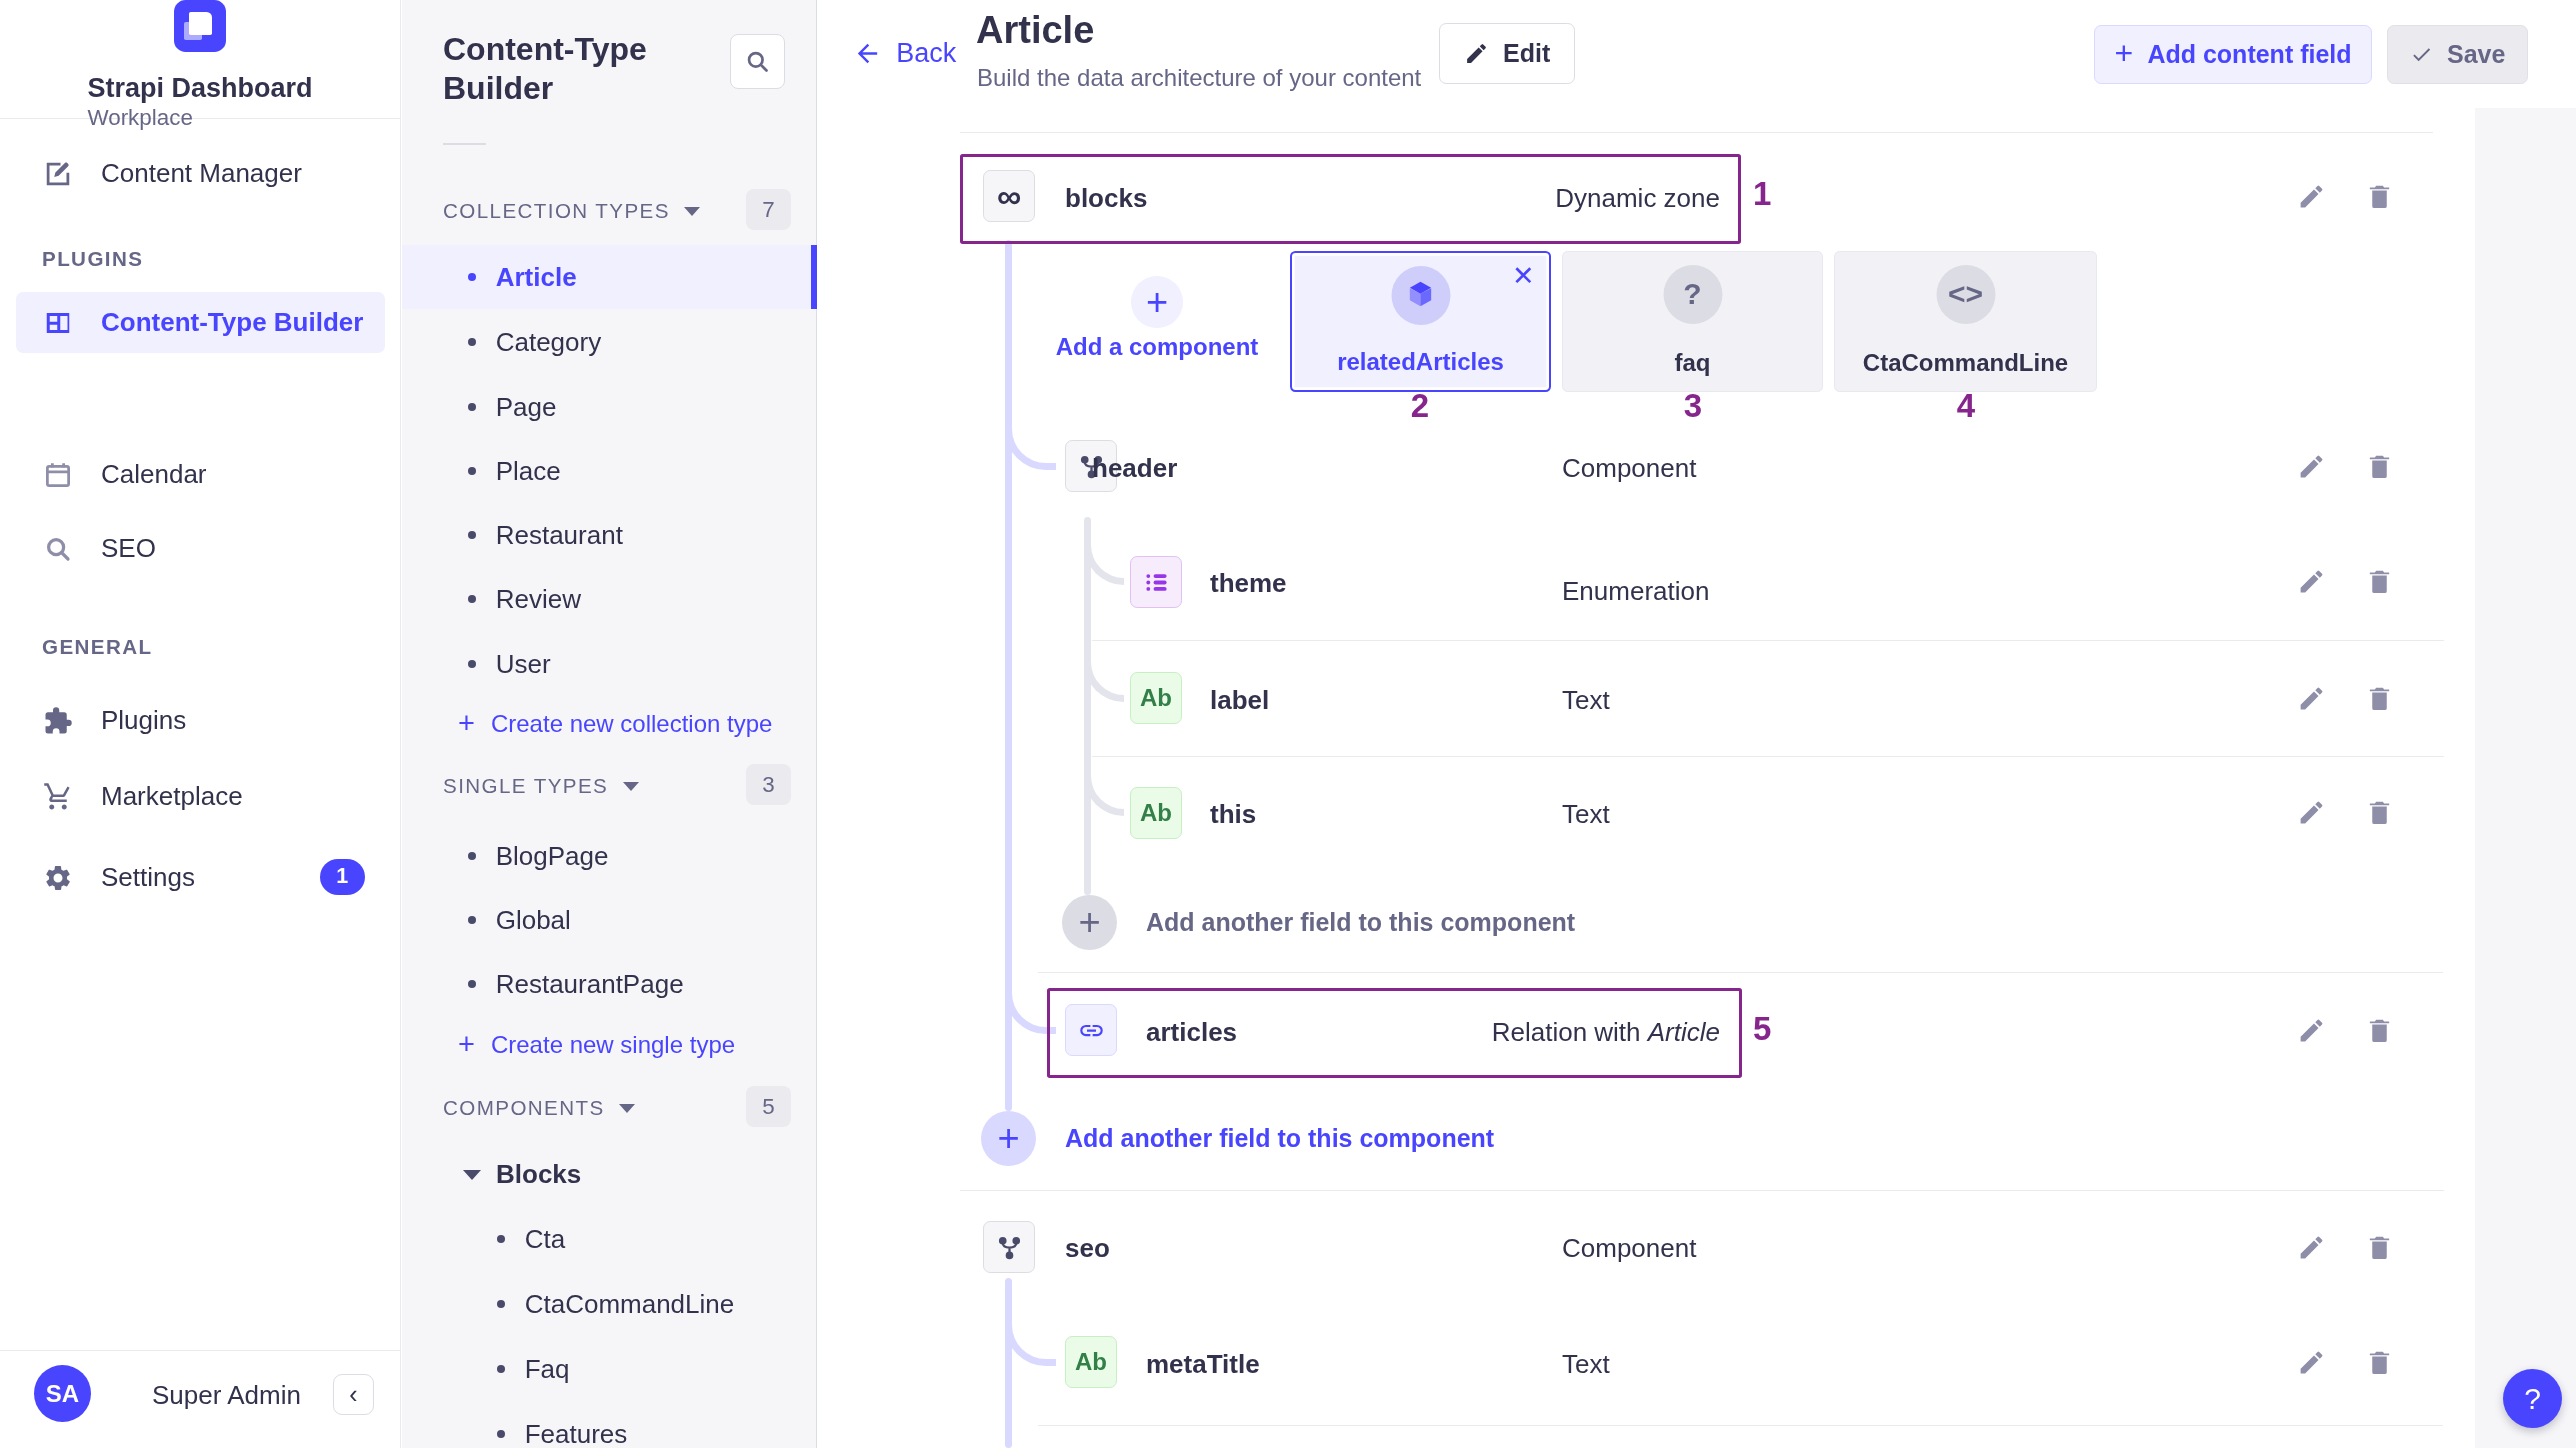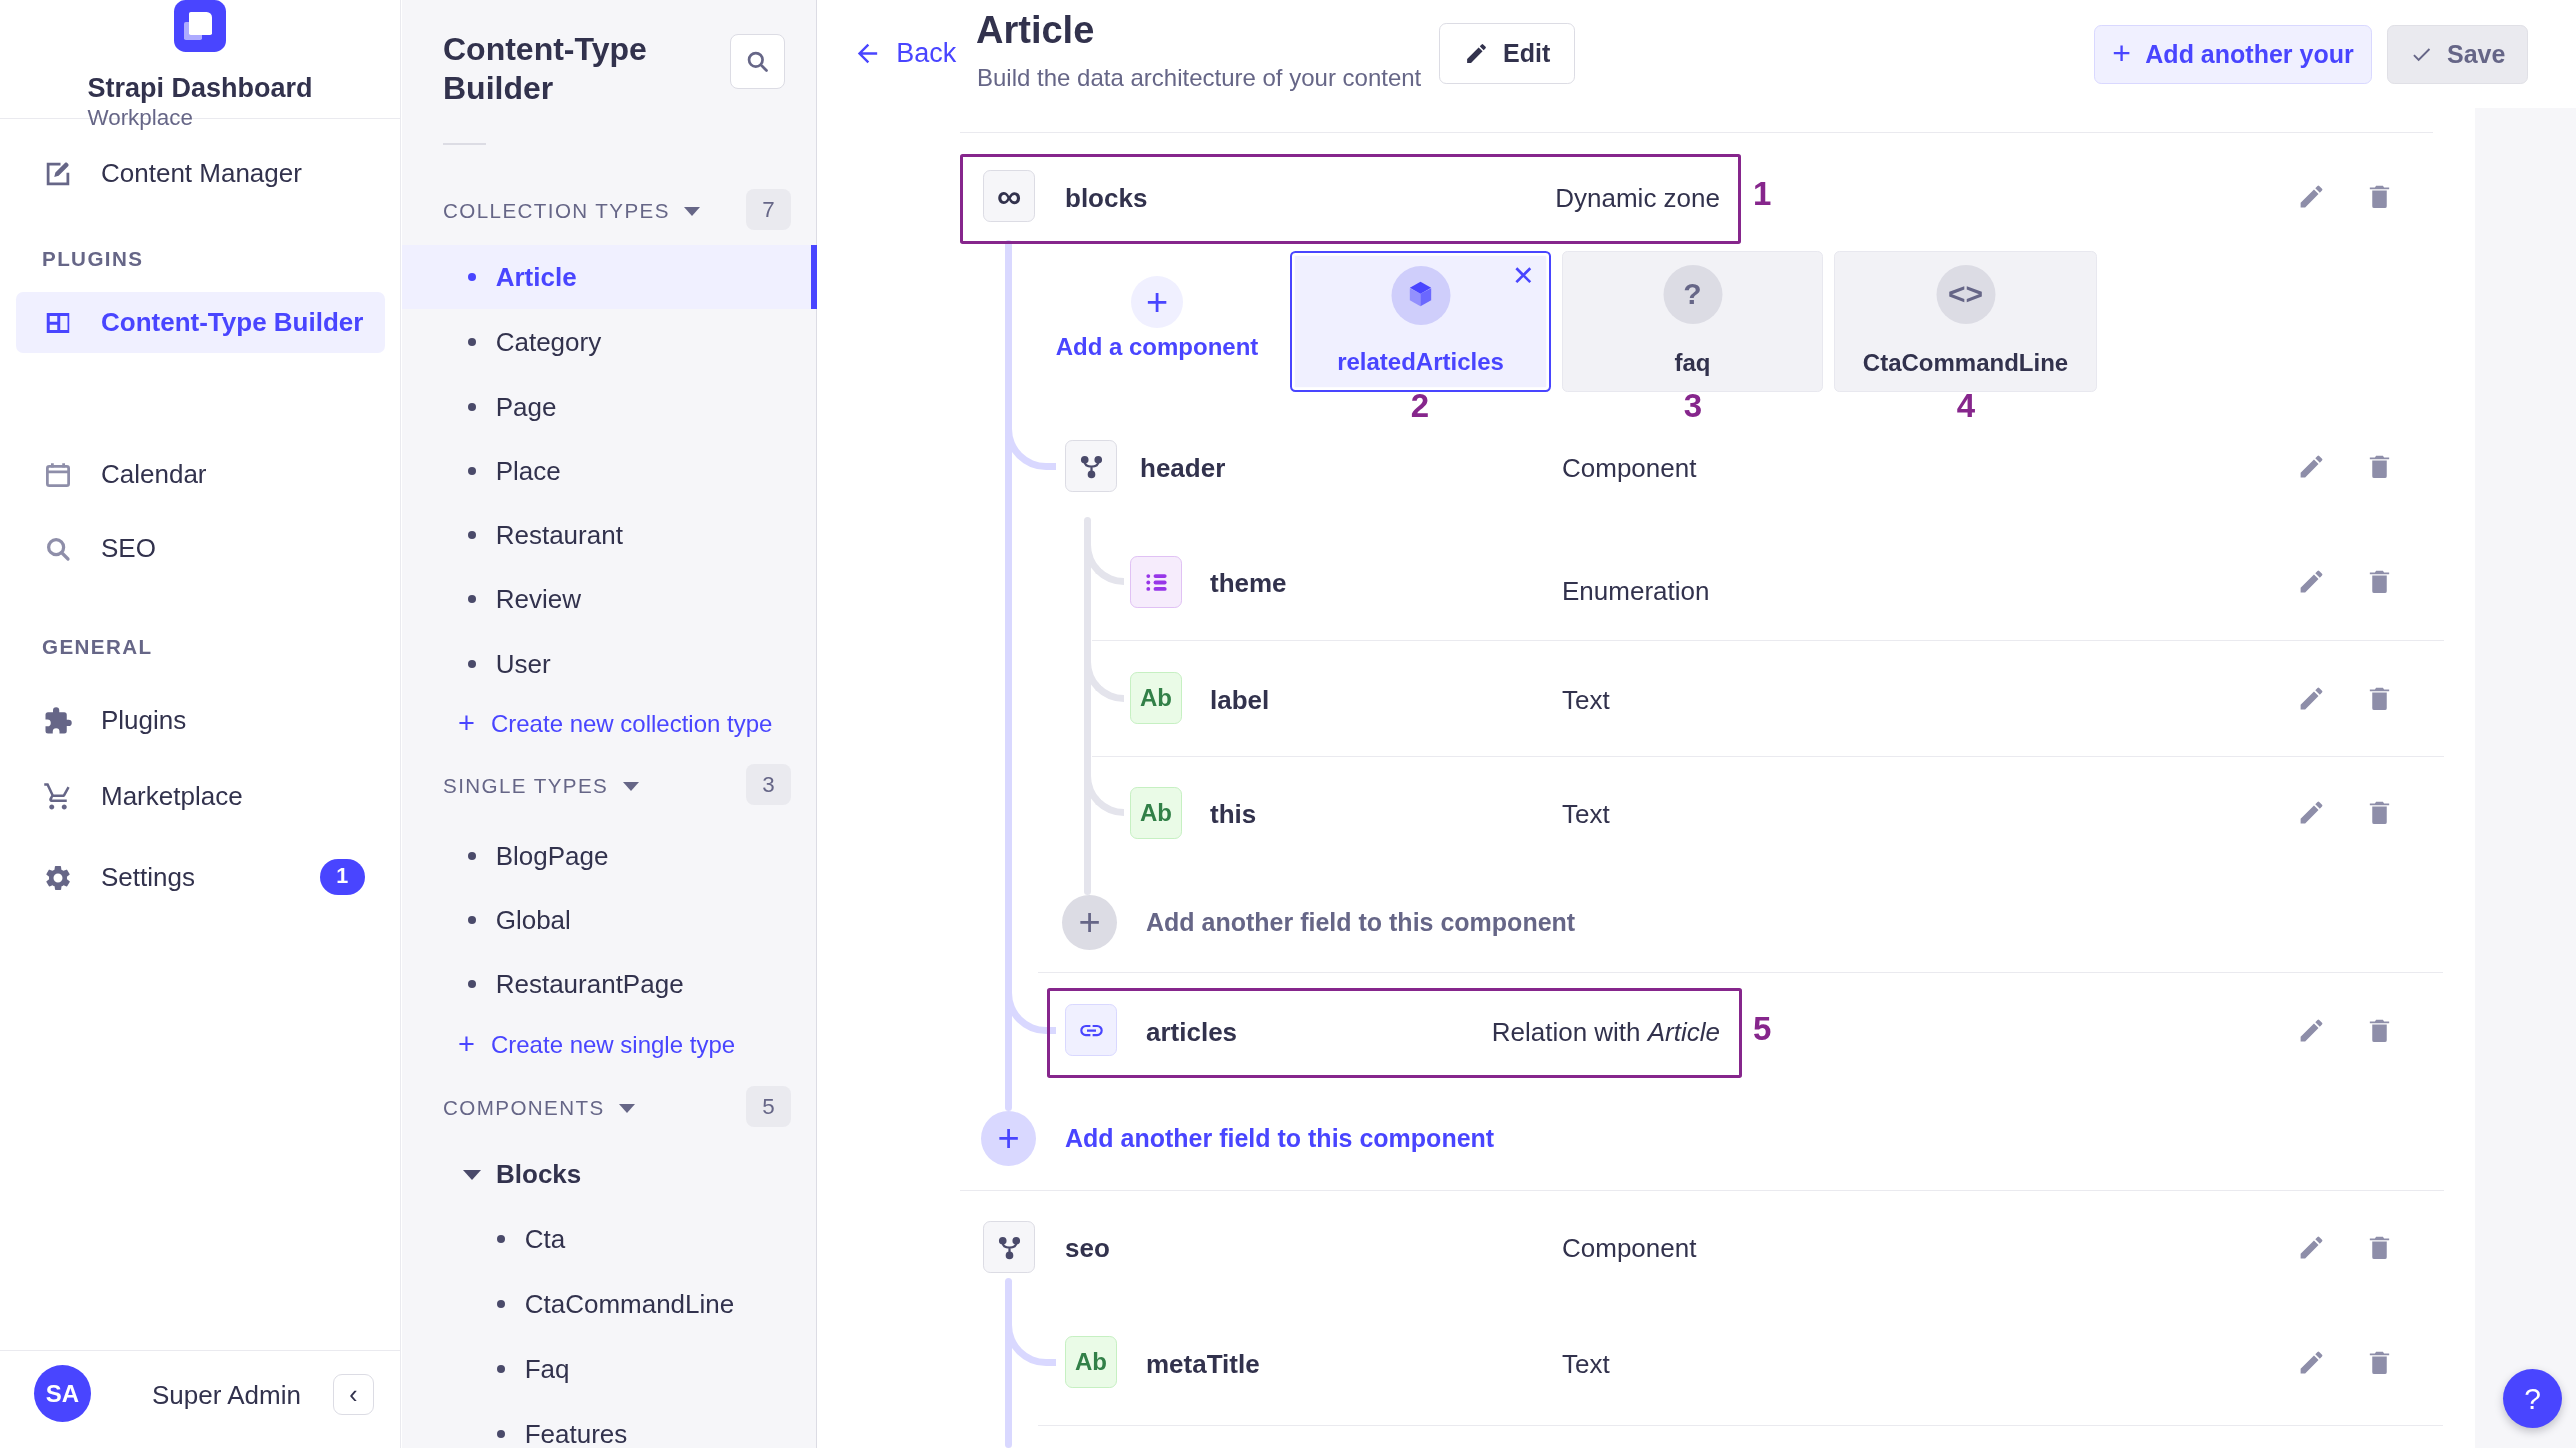--- a/index.html
+++ b/index.html
@@ -306,21 +306,21 @@
   <div class="page-sub">Build the data architecture of your content</div>
 
   <div class="btn btn-edit">
     <svg width="25" height="25" viewBox="0 0 24 24" fill="#32324d">
         <path d="M3 17.25V21h3.75L17.81 9.94l-3.75-3.75L3 17.25zM20.71 7.04a1 1 0 0 0 0-1.41l-2.34-2.34a1 1 0 0 0-1.41 0l-1.83 1.83 3.75 3.75 1.83-1.83z"></path>
       </svg>
     <span>Edit</span>
   </div>
   <div class="btn btn-add">
     <span class="plus">+</span>
-    <span>Add another your</span>
+    <span>Add content field</span>
   </div>
   <div class="btn btn-save">
     <svg width="23" height="23" viewBox="0 0 24 24" fill="#666687">
         <path d="M9 16.2L4.8 12l-1.4 1.4L9 19 21 7l-1.4-1.4z"></path>
       </svg>
     <span>Save</span>
   </div>
 
   <div class="hdiv" style="left:960px;top:132px;width:1473px"></div>
 
@@ -383,21 +383,21 @@
   <div class="anno" style="left:1966px;top:387px;transform:translateX(-50%)">4</div>
 
   <div class="ficon neutral" style="left:1065px;top:440px">
     <svg width="27" height="27" viewBox="0 0 24 24" fill="none" stroke="#4a4a6a" stroke-width="2">
         <circle cx="6" cy="6" r="2.4" fill="#4a4a6a"></circle>
         <circle cx="18" cy="6" r="2.4" fill="#4a4a6a"></circle>
         <circle cx="12" cy="19" r="2.4" fill="#4a4a6a"></circle>
         <path d="M6 8c0 3 2.5 4 6 4s6-1 6-4M12 12v5"></path>
       </svg>
   </div>
-  <div class="fname" style="left:1140px;top:453px">header</div>
+  <div class="fname" style="left:1092px;top:453px">header</div>
   <div class="ftype" style="left:1562px;top:453px">Component</div>
   <svg class="rowicon" style="left:2297px;top:452px" viewBox="0 0 24 24" fill="#8e8ea9">
       <path d="M3 17.25V21h3.75L17.81 9.94l-3.75-3.75L3 17.25zM20.71 7.04a1 1 0 0 0 0-1.41l-2.34-2.34a1 1 0 0 0-1.41 0l-1.83 1.83 3.75 3.75 1.83-1.83z"></path>
     </svg>
   <svg class="rowicon" style="left:2365px;top:452px" viewBox="0 0 24 24" fill="#8e8ea9">
       <path d="M6 7h12v13a1.6 1.6 0 0 1-1.6 1.6H7.6A1.6 1.6 0 0 1 6 20V7zm3.2-4h5.6l1 1.5H20V6H4V4.5h4.2l1-1.5z"></path>
     </svg>
 
   <div class="ficon purple" style="left:1130px;top:556px">
     <svg width="27" height="27" viewBox="0 0 24 24" fill="#9736e8">

